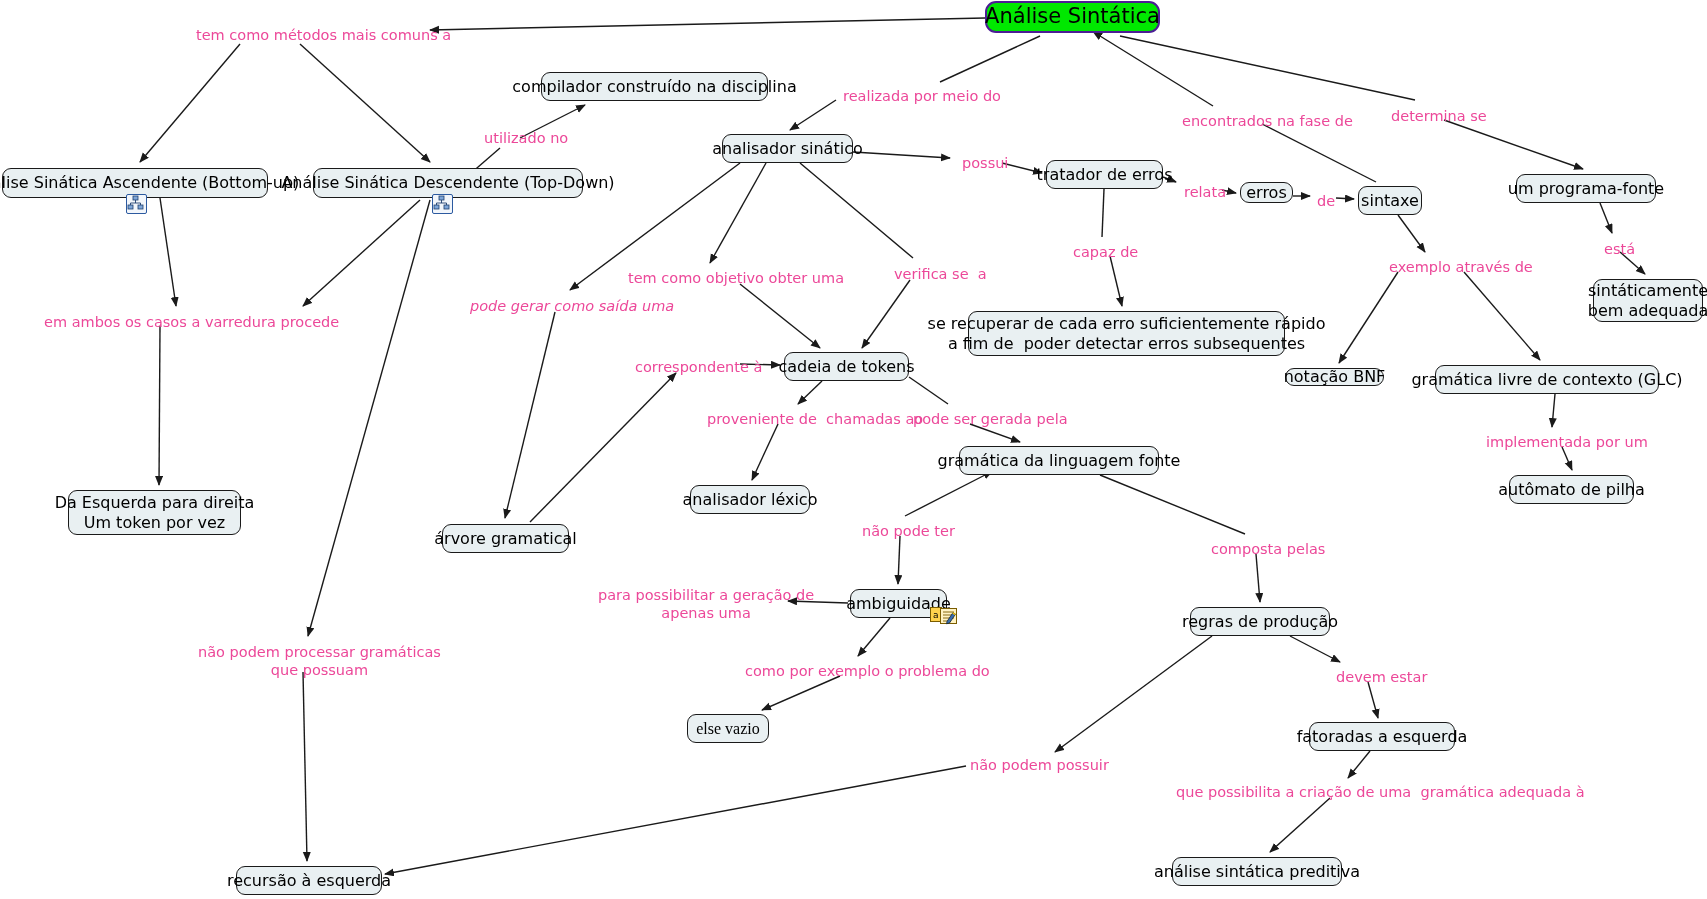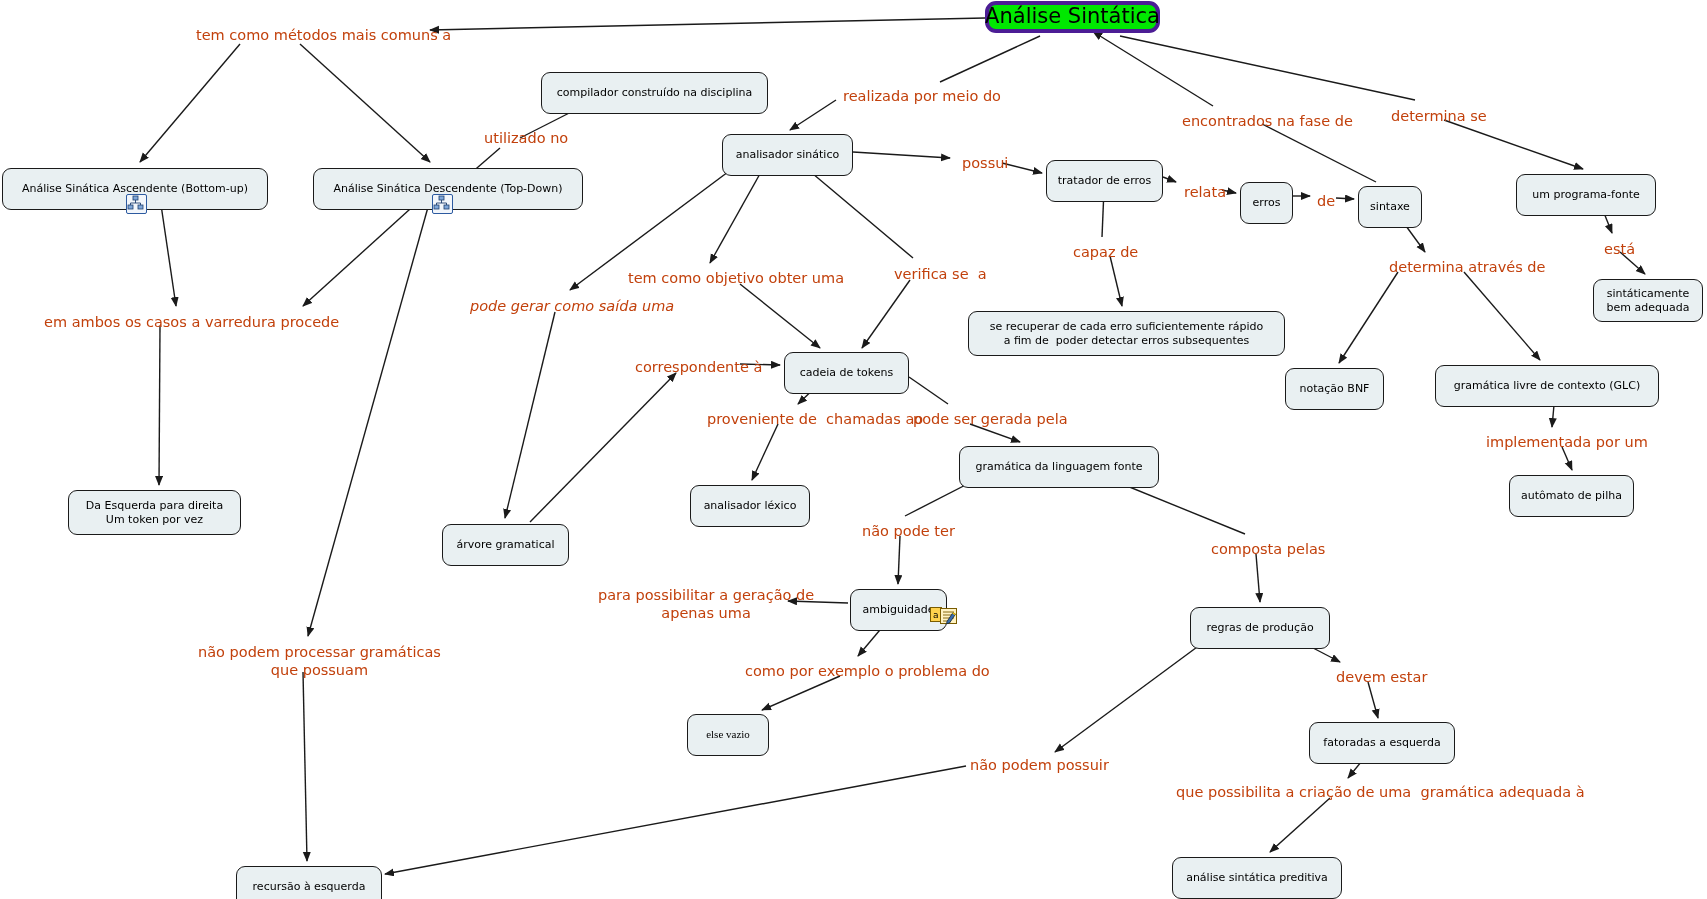--- a/index.html
+++ b/index.html
@@ -4,26 +4,26 @@
 <style>
   html,body{margin:0;padding:0;background:#ffffff;}
   body{width:1707px;height:899px;position:relative;overflow:hidden;
        font-family:"DejaVu Sans","Liberation Sans",sans-serif;}
   #canvas{position:absolute;left:0;top:0;width:1707px;height:899px;}
   svg#links{position:absolute;left:0;top:0;width:1707px;height:899px;pointer-events:none;}
 
   .node{position:absolute;box-sizing:border-box;
         border:1px solid #1a1a1a;border-radius:9px;
         background:#e9f0f2;color:#000;
-        font-size:11px;line-height:1.22;
+        font-size:16px;line-height:1.22;
         display:flex;align-items:center;justify-content:center;
-        text-align:center;padding:20px 9px;white-space:pre;}
-  .node.root{background:#00e800;border:4px solid #4c1d95;border-radius:11px;
+        text-align:center;padding:8px 9px;white-space:pre;}
+  .node.root{background:#00e800;border:2px solid #4c1d95;border-radius:11px;
              font-size:21px;padding:3px 14px;}
-  .label{position:absolute;color:#c2410c;font-size:14.5px;line-height:1.25;
+  .label{position:absolute;color:#ec4899;font-size:14.5px;line-height:1.25;
          text-align:center;white-space:pre;background:transparent;}
 
   
   .badge-map{position:absolute;width:19px;height:18px;
              border:1px solid #2c5aa0;border-radius:2px;
              background:#f2f6fb;display:block;}
   .badge-map svg{display:block;}
   
   .badge-note{position:absolute;width:28px;height:21px;display:block;}
 </style>
@@ -105,21 +105,21 @@
       <div class="label" style="left: 196px; top: 26px;">tem como métodos mais comuns a</div>
       <div class="label" style="left: 484px; top: 129px;">utilizado no</div>
       <div class="label" style="left: 843px; top: 87px;">realizada por meio do</div>
       <div class="label" style="left: 1182px; top: 112px;">encontrados na fase de</div>
       <div class="label" style="left: 1391px; top: 107px;">determina se</div>
       <div class="label" style="left: 962px; top: 154px;">possui</div>
       <div class="label" style="left: 1184px; top: 183px;">relata</div>
       <div class="label" style="left: 1317px; top: 192px;">de</div>
       <div class="label" style="left: 1604px; top: 240px;">está</div>
       <div class="label" style="left: 1073px; top: 243px;">capaz de</div>
-      <div class="label" style="left: 1389px; top: 258px;">determina através de</div>
+      <div class="label" style="left: 1389px; top: 258px;">exemplo através de</div>
       <div class="label" style="left: 44px; top: 313px;">em ambos os casos a varredura procede</div>
       <div class="label" style="left: 470px; top: 297px; font-style: italic;">pode gerar como saída uma</div>
       <div class="label" style="left: 628px; top: 269px;">tem como objetivo obter uma</div>
       <div class="label" style="left: 894px; top: 265px;">verifica se  a</div>
       <div class="label" style="left: 635px; top: 358px;">correspondente à</div>
       <div class="label" style="left: 707px; top: 410px;">proveniente de  chamadas ao</div>
       <div class="label" style="left: 913px; top: 410px;">pode ser gerada pela</div>
       <div class="label" style="left: 1486px; top: 433px;">implementada por um</div>
       <div class="label" style="left: 862px; top: 522px;">não pode ter</div>
       <div class="label" style="left: 1211px; top: 540px;">composta pelas</div>

